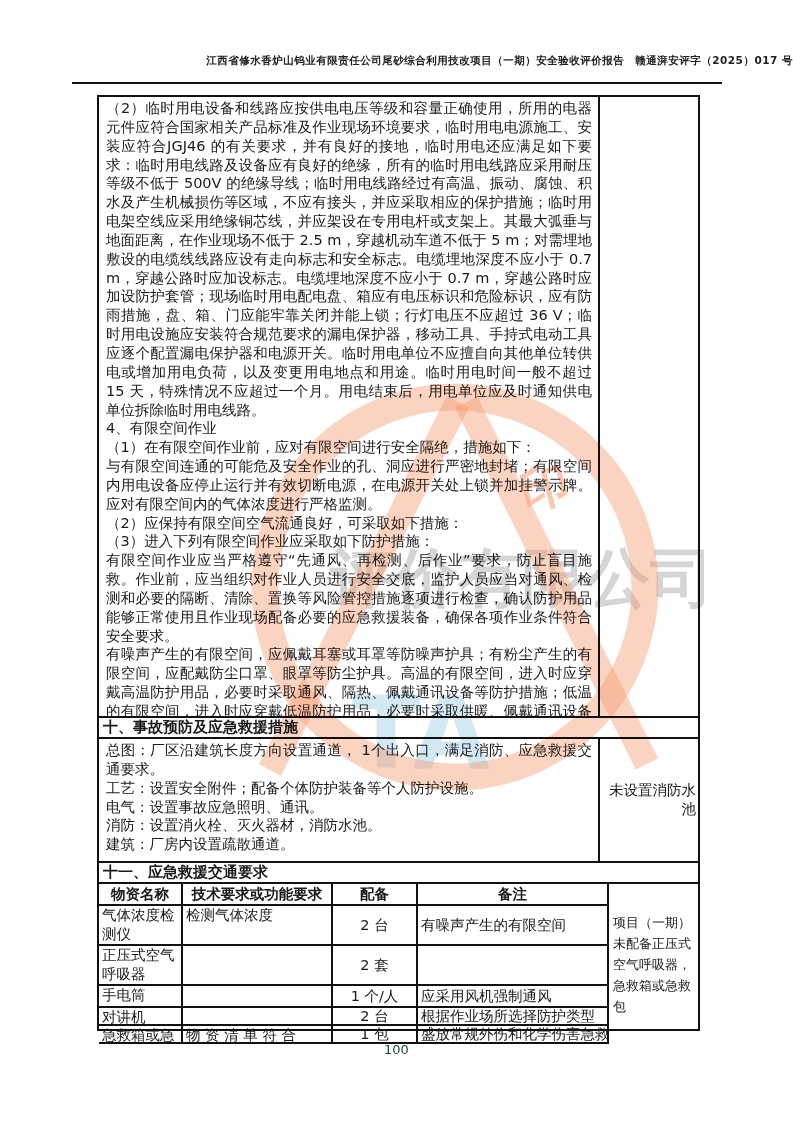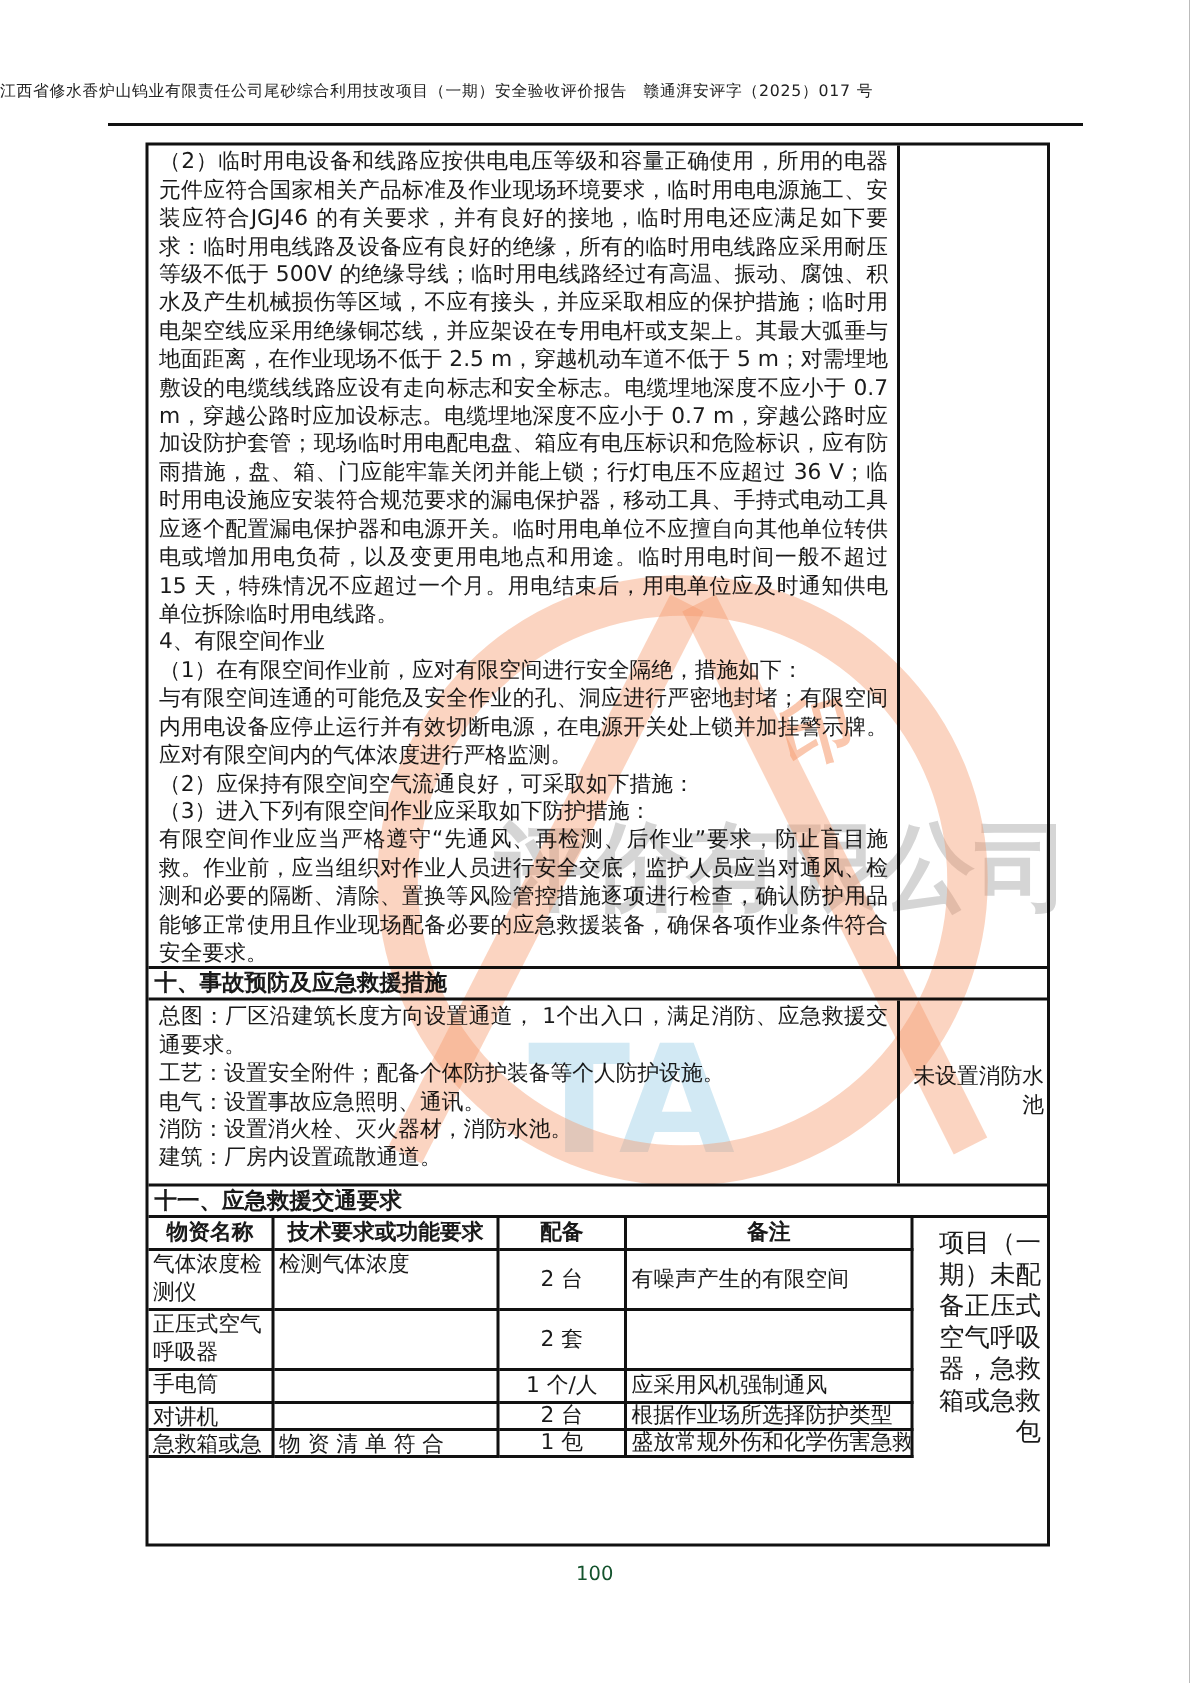--- a/index.html
+++ b/index.html
@@ -3,32 +3,32 @@
 <meta charset="utf-8">
 <style>
   html,body{margin:0;padding:0;background:#888;}
   .page{
     position:relative;width:793px;height:1122px;background:#ffffff;
     font-family:"DejaVu Sans",sans-serif;color:#1a1a1a;overflow:hidden;
     margin:0 auto;
   }
   
   .page-header{
-    position:absolute;left:0;top:54px;width:100%;text-align:left;
-    font-size:10.5px;font-weight:400;letter-spacing:0.5px;color:#222;white-space:nowrap;
+    position:absolute;left:0;top:54px;width:100%;text-align:right;
+    font-size:10.5px;font-weight:700;letter-spacing:0.5px;color:#222;white-space:nowrap;
   }
   .header-rule{position:absolute;left:72px;top:82px;width:650px;height:2px;background:#111;}
   
   .report-table{
     position:absolute;left:97px;top:95px;width:603px;height:936px;
     border:2px solid #111;box-sizing:border-box;background:transparent;
   }
   .trow{position:relative;width:100%;box-sizing:border-box;border-bottom:2px solid #111;display:flex;}
   .trow:last-child{border-bottom:none;}
-  .row-main{height:549px;}
+  .row-main{height:621px;}
   .row-ten-title{height:21px;}
   .row-ten{height:124px;}
   .row-eleven-title{height:21px;}
   .cell{box-sizing:border-box;overflow:hidden;}
   .cell-left{width:501px;border-right:2px solid #111;padding:2px 6px 0 7px;}
   .cell-right{width:98px;display:flex;align-items:center;justify-content:center;text-align:right;
     font-size:14.5px;line-height:19px;padding:2px;}
   .body-text{font-size:14.5px;line-height:18.85px;}
   .body-text p{margin:0;text-align:justify;}
   .section-title{font-size:15px;font-weight:bold;padding:0 4px;line-height:19px;white-space:nowrap;}
@@ -39,22 +39,22 @@
     grid-template-rows:22px 40px 40px 22px 18px 18px;
     font-size:14.5px;line-height:18px;
   }
   .gcell{box-sizing:border-box;border-right:2px solid #111;border-bottom:2px solid #111;
     overflow:hidden;display:flex;align-items:center;padding:0 3px;white-space:nowrap;}
   .gcell.wrap{white-space:normal;align-items:flex-start;line-height:19px;}
   .gcell.hdr{font-weight:bold;justify-content:center;}
   .gcell.center{justify-content:center;}
   .note-cell{
     grid-column:5;grid-row:1 / span 6;border-bottom:none;border-right:none;
-    display:flex;align-items:center;justify-content:center;text-align:right;
-    font-size:17px;line-height:21px;padding:2px 4px;box-sizing:border-box;white-space:normal;
+    display:flex;align-items:center;justify-content:center;text-align:left;
+    font-size:13px;line-height:21px;padding:2px 4px;box-sizing:border-box;white-space:normal;
   }
   
   .page-number{position:absolute;left:0;top:1042px;width:100%;text-align:center;font-size:13px;color:#14532d;}
   
   .watermark{position:absolute;inset:0;pointer-events:none;mix-blend-mode:multiply;}
 </style>
 </head>
 <body>
 
 <div class="page">

